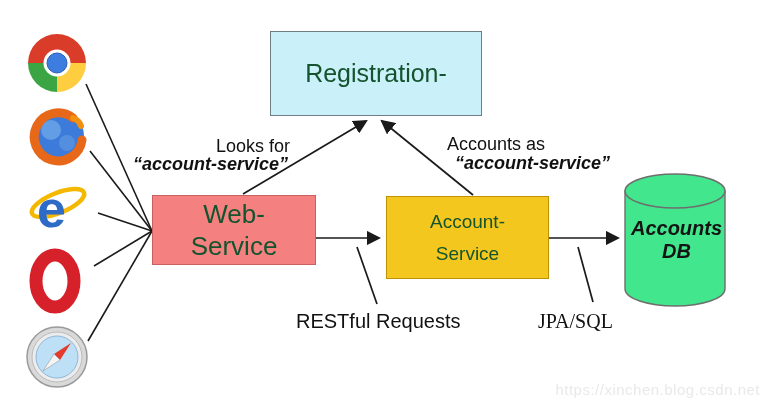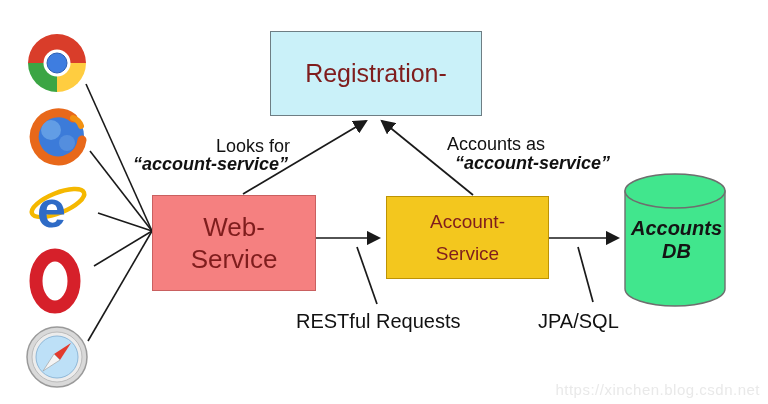--- a/index.html
+++ b/index.html
@@ -20,30 +20,30 @@
   }
   .node {
     position: absolute;
     box-sizing: border-box;
     border: 1.5px solid #777;
     display: flex;
     flex-direction: column;
     align-items: center;
     justify-content: center;
     text-align: center;
-    color: #7f1d1d;
+    color: #14532d;
     z-index: 2;
   }
   .node .nline { display: block; }
   .node-registration {
     left: 270px; top: 31px; width: 212px; height: 85px;
     font-size: 25px; line-height: 31px;
   }
   .node-web {
-    left: 152px; top: 195px; width: 164px; height: 96px;
+    left: 152px; top: 195px; width: 164px; height: 70px;
     font-size: 26px; line-height: 32px;
   }
   .node-account {
     left: 386px; top: 196px; width: 163px; height: 83px;
     font-size: 19px; line-height: 32px;
   }
   .db-label {
     position: absolute;
     left: 627px; top: 217px; width: 99px;
     text-align: center;
@@ -58,21 +58,21 @@
     color: #111;
     white-space: nowrap;
     z-index: 2;
   }
   .edge-label.quoted { font-style: italic; font-weight: bold; }
   .lbl-looks1     { left: 216px; top: 136px; }
   .lbl-looks2     { left: 133px; top: 154px; }
   .lbl-registers1 { left: 447px; top: 134px; }
   .lbl-registers2 { left: 455px; top: 153px; }
   .lbl-restful    { left: 296px; top: 310px; font-size: 20px; }
-  .lbl-jpa        { left: 538px; top: 310px; font-size: 20px; }
+  .lbl-jpa        { left: 538px; top: 310px; font-size: 20px; font-family: Liberation Serif, serif; }
   .client-icons { position: absolute; left: 0; top: 0; z-index: 2; }
   .client-icon {
     position: absolute;
     left: 25px;
     width: 64px; height: 64px;
   }
   .icon-chrome  { top: 31px; }
   .icon-firefox { top: 103px; }
   .icon-ie      { top: 176px; }
   .icon-opera   { top: 246px; height: 70px; }

